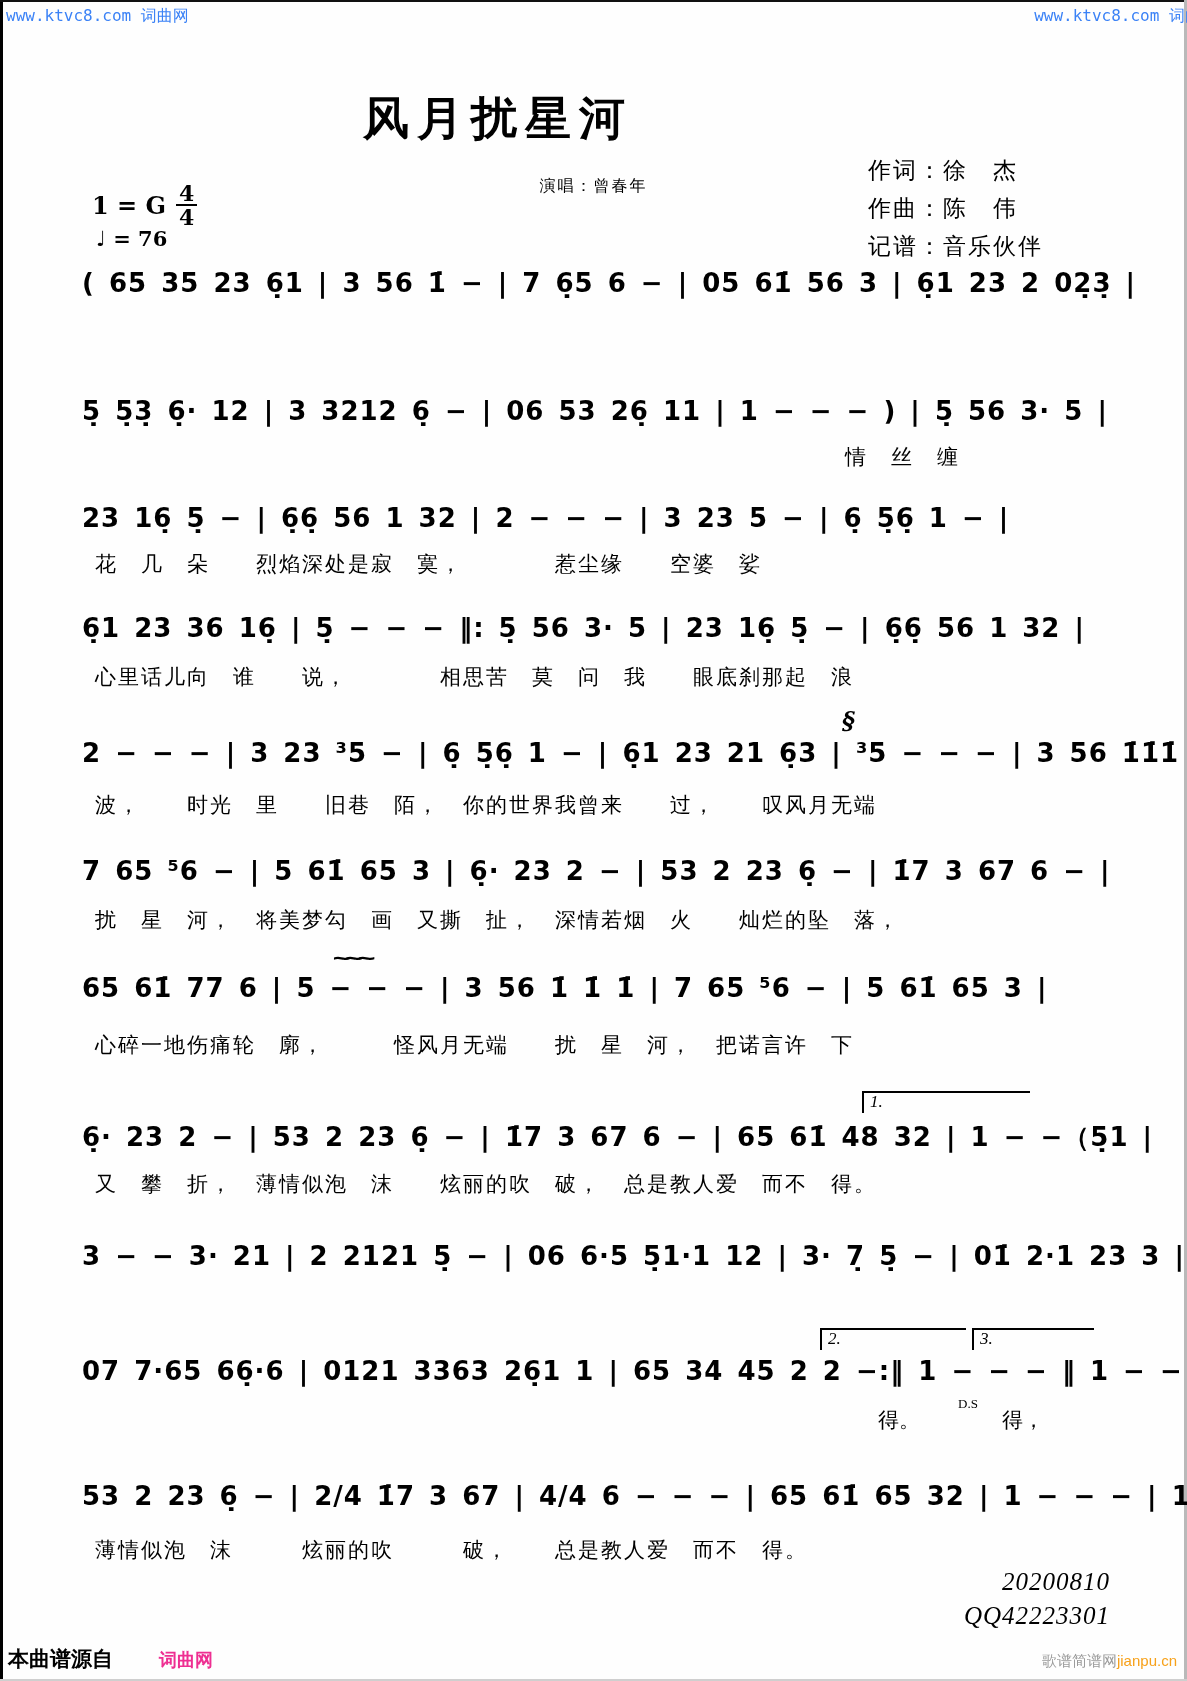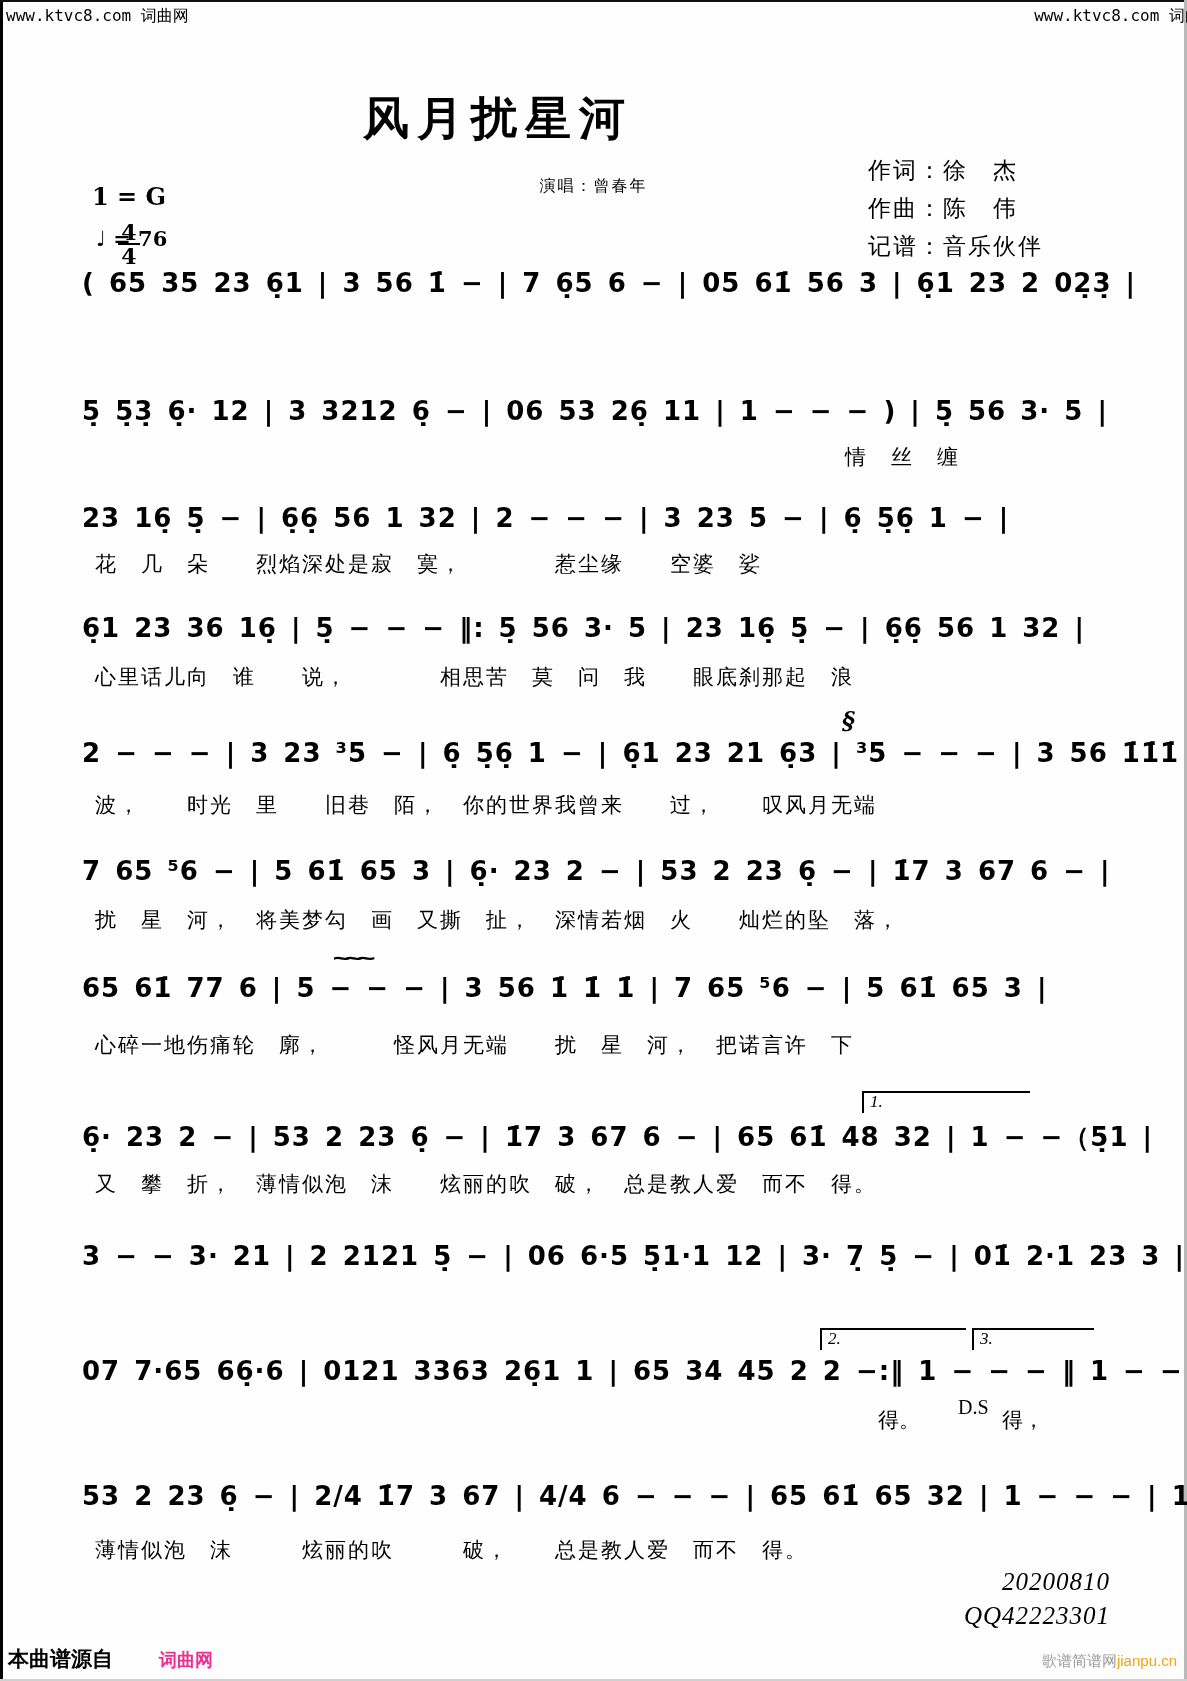--- a/index.html
+++ b/index.html
@@ -6,33 +6,33 @@
   .page{
     position:relative;width:1187px;height:1681px;margin:0 auto;
     background:#fefefe;overflow:hidden;color:#000;
     font-family:"Liberation Sans",sans-serif;
   }
   .edge-left{position:absolute;left:0;top:0;width:3px;height:1681px;background:#000;}
   .edge-top{position:absolute;left:0;top:0;width:1187px;height:2px;background:#111;}
   .edge-right{position:absolute;right:0;top:0;width:3px;height:1681px;background:#b9b9b9;}
   .edge-bottom{position:absolute;left:0;bottom:0;width:1187px;height:2px;background:#cfcfcf;}
 
-  .wm{position:absolute;top:6px;font-family:"DejaVu Sans Mono",monospace;font-size:16px;color:#000000;white-space:nowrap;}
+  .wm{position:absolute;top:6px;font-family:"DejaVu Sans Mono",monospace;font-size:16px;color:#3b82f6;white-space:nowrap;}
   .wm.left{left:6px;}
   .wm.right{right:-14px;}
 
   .title{position:absolute;top:88px;left:0;width:996px;text-align:center;
     font-family:"Liberation Serif",serif;font-weight:bold;font-size:46px;letter-spacing:8px;}
   .singer{position:absolute;top:176px;left:0;width:1187px;text-align:center;
     font-family:"Liberation Serif",serif;font-size:16px;letter-spacing:2px;}
   .credits{position:absolute;top:152px;left:868px;font-family:"Liberation Serif",serif;
     font-size:23px;line-height:38px;letter-spacing:2px;white-space:nowrap;}
 
   .keysig{position:absolute;top:182px;left:92px;font-family:"DejaVu Serif",serif;
-    font-weight:bold;font-size:24px;display:flex;align-items:center;gap:10px;flex-direction:column;}
+    font-weight:bold;font-size:24px;display:flex;align-items:center;gap:10px;}
   .frac{display:inline-flex;flex-direction:column;align-items:center;line-height:1.02;font-size:22px;}
   .frac .num{border-bottom:2px solid #000;padding:0 3px;}
   .tempo{position:absolute;top:226px;left:96px;font-family:"DejaVu Serif",serif;
     font-weight:bold;font-size:21px;}
 
   .notes{position:absolute;left:82px;width:1050px;
     font-family:"DejaVu Sans",sans-serif;font-weight:bold;font-size:26px;
     letter-spacing:1px;word-spacing:4px;white-space:pre;}
   .lyrics{position:absolute;left:95px;width:1050px;
     font-family:"Liberation Serif",serif;font-size:21px;letter-spacing:2px;white-space:pre;}
@@ -48,21 +48,21 @@
   .trill{position:absolute;left:338px;top:946px;font-weight:bold;font-size:22px;
     letter-spacing:-4px;transform:scaleX(1.4);}
 
   .volta{position:absolute;border-top:2px solid #000;border-left:2px solid #000;height:20px;}
   .volta .vlabel{font-family:"Liberation Serif",serif;font-style:italic;font-size:17px;
     padding-left:6px;display:inline-block;line-height:18px;}
   .volta.v1{left:862px;top:1091px;width:166px;}
   .volta.v2{left:820px;top:1328px;width:144px;}
   .volta.v3{left:972px;top:1328px;width:120px;}
 
-  .ds{position:absolute;left:958px;top:1396px;font-family:"Liberation Serif",serif;font-size:20px;}
+  .ds{position:absolute;left:958px;top:1396px;font-family:"Liberation Serif",serif;font-size:13px;}
   .vlyr2{position:absolute;left:878px;top:1406px;font-family:"Liberation Serif",serif;font-size:21px;}
   .vlyr3{position:absolute;left:1002px;top:1406px;font-family:"Liberation Serif",serif;font-size:21px;}
 
   .date{position:absolute;left:890px;top:1568px;width:220px;text-align:right;
     font-family:"Liberation Serif",serif;font-style:italic;font-size:25px;letter-spacing:1px;}
   .qq{position:absolute;left:890px;top:1602px;width:220px;text-align:right;
     font-family:"Liberation Serif",serif;font-style:italic;font-size:25px;letter-spacing:1px;}
 
   .footer-left{position:absolute;left:8px;top:1645px;display:flex;gap:46px;align-items:baseline;}
   .footer-src{font-weight:bold;font-size:21px;color:#000;}

